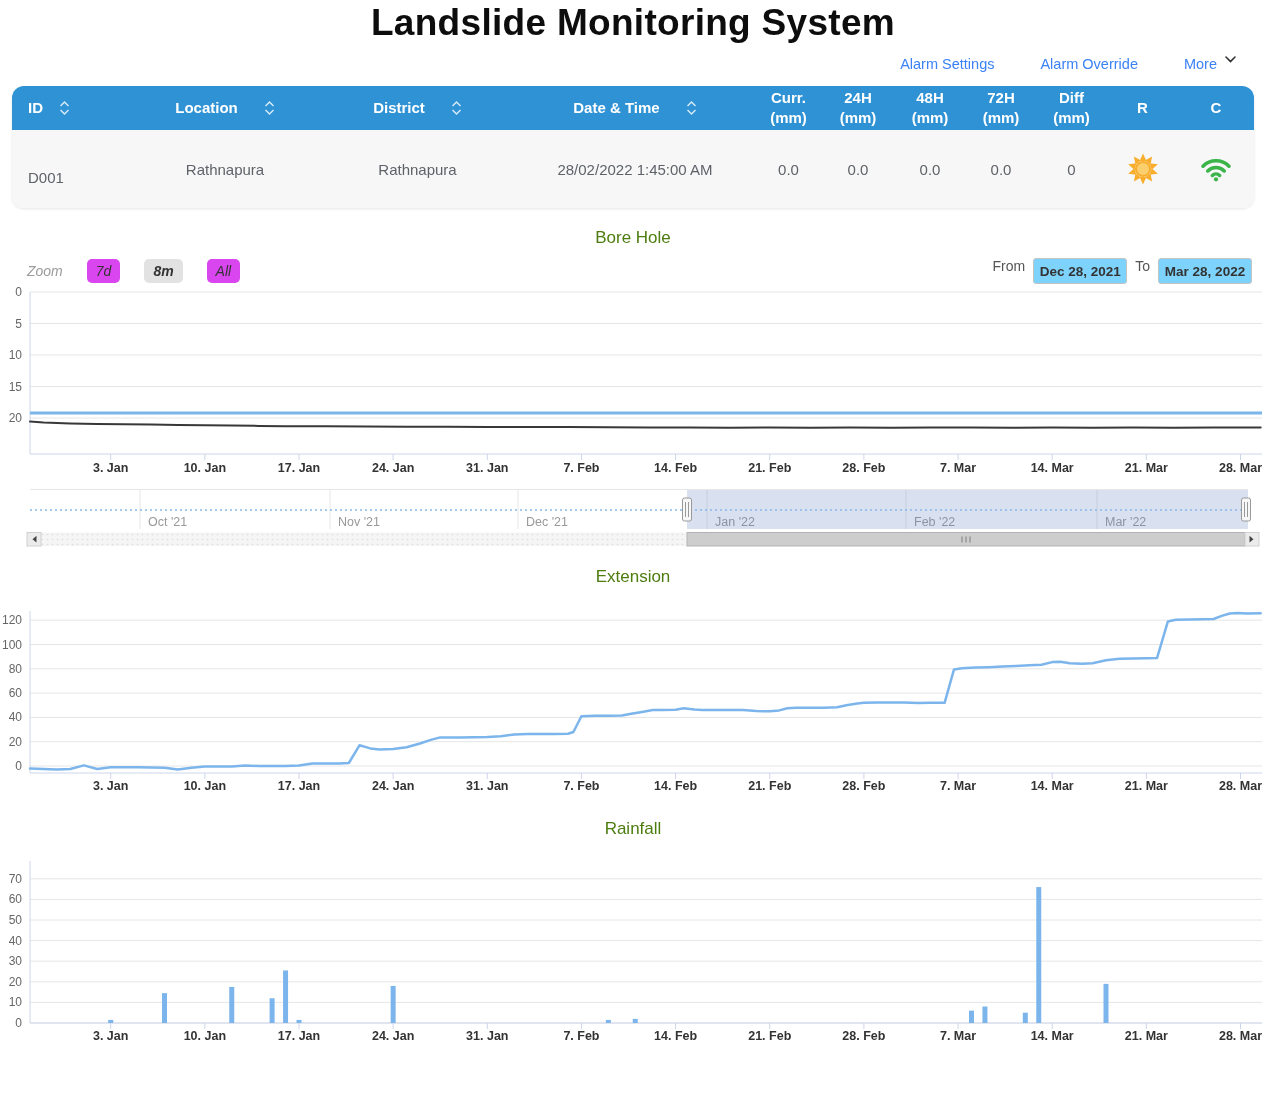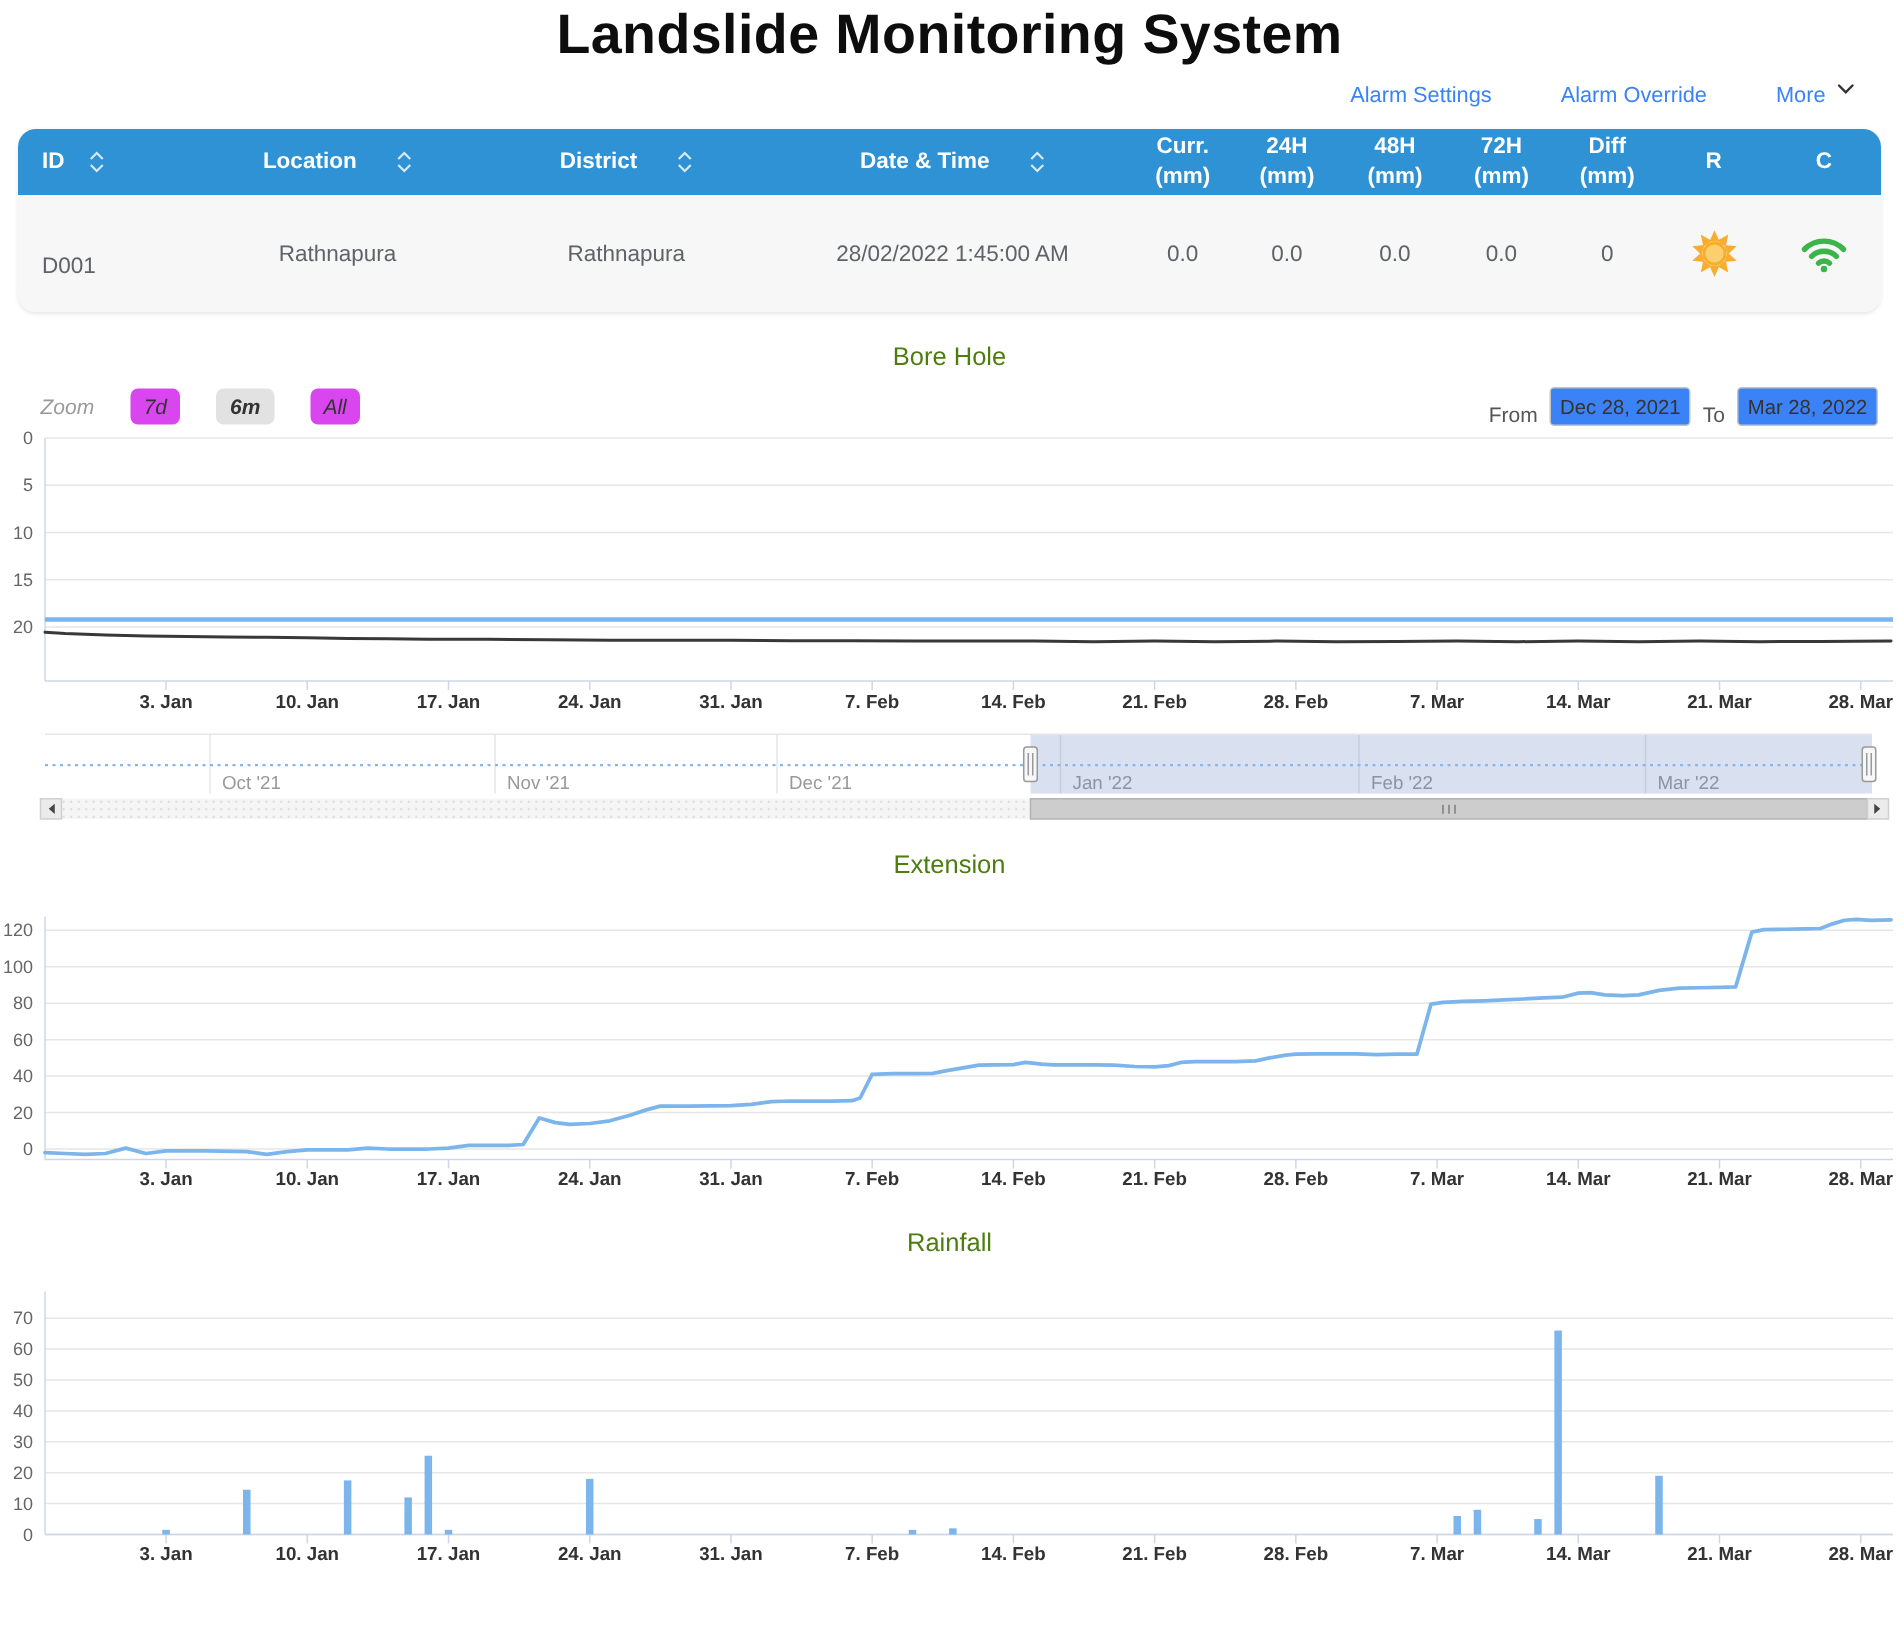--- a/index.html
+++ b/index.html
@@ -23,22 +23,22 @@
   .chart-title{text-align:center;font-size:17px;color:#4d7c0f;font-weight:400;}
   .bh-title{margin-top:20px;}
   .ex-title{margin-top:20px;}
   .rf-title{margin-top:16px;}
   
   .controls{display:flex;justify-content:space-between;align-items:center;padding:0 14px 0 27px;margin-top:10px;}
   .zoom-group{display:flex;align-items:center;gap:24px;font-size:14px;font-style:italic;}
   .zoom-label{color:#9b9b9b;}
   .zbtn{padding:4px 9px;border-radius:5px;background:#d946ef;color:#333;cursor:pointer;}
   .zbtn.active{background:#e2e2e2;font-weight:700;}
-  .range-group{display:flex;align-items:flex-end;gap:8px;font-size:14px;color:#555;}
-  .range-input{width:92px;height:24px;border:1px solid #c4c4c4;border-radius:3px;text-align:center;font-size:13.5px;color:#333;font-family:"Liberation Sans",sans-serif;background:#3b82f6;padding:0;}
+  .range-group{display:flex;align-items:flex-start;gap:8px;font-size:14px;color:#555;}
+  .range-input{width:92px;height:24px;border:1px solid #c4c4c4;border-radius:3px;text-align:center;font-size:13.5px;color:#333;font-family:"Liberation Sans",sans-serif;background:#7dd3fc;padding:0;font-weight:bold;}
   svg.chart{display:block;}
   .nav-svg{display:block;margin-top:4px;}
   .sb-svg{display:block;}
   .bottom-pad{height:8px;}
 </style>
 </head>
 <body>
 
 <h1 class="page-title">Landslide Monitoring System</h1>
 
@@ -167,21 +167,21 @@
     </div>
   </div>
 </div>
 
 <div class="chart-title bh-title">Bore Hole</div>
 
 <div class="controls">
   <div class="zoom-group">
     <span class="zoom-label">Zoom</span>
     <span class="zbtn">7d</span>
-    <span class="zbtn active">6m</span>
+    <span class="zbtn active">8m</span>
     <span class="zbtn">All</span>
   </div>
   <div class="range-group">
     <span>From</span>
     <input class="range-input" value="Dec 28, 2021" style="">
     <span>To</span>
     <input class="range-input" value="Mar 28, 2022" style="">
   </div>
 </div>
 

